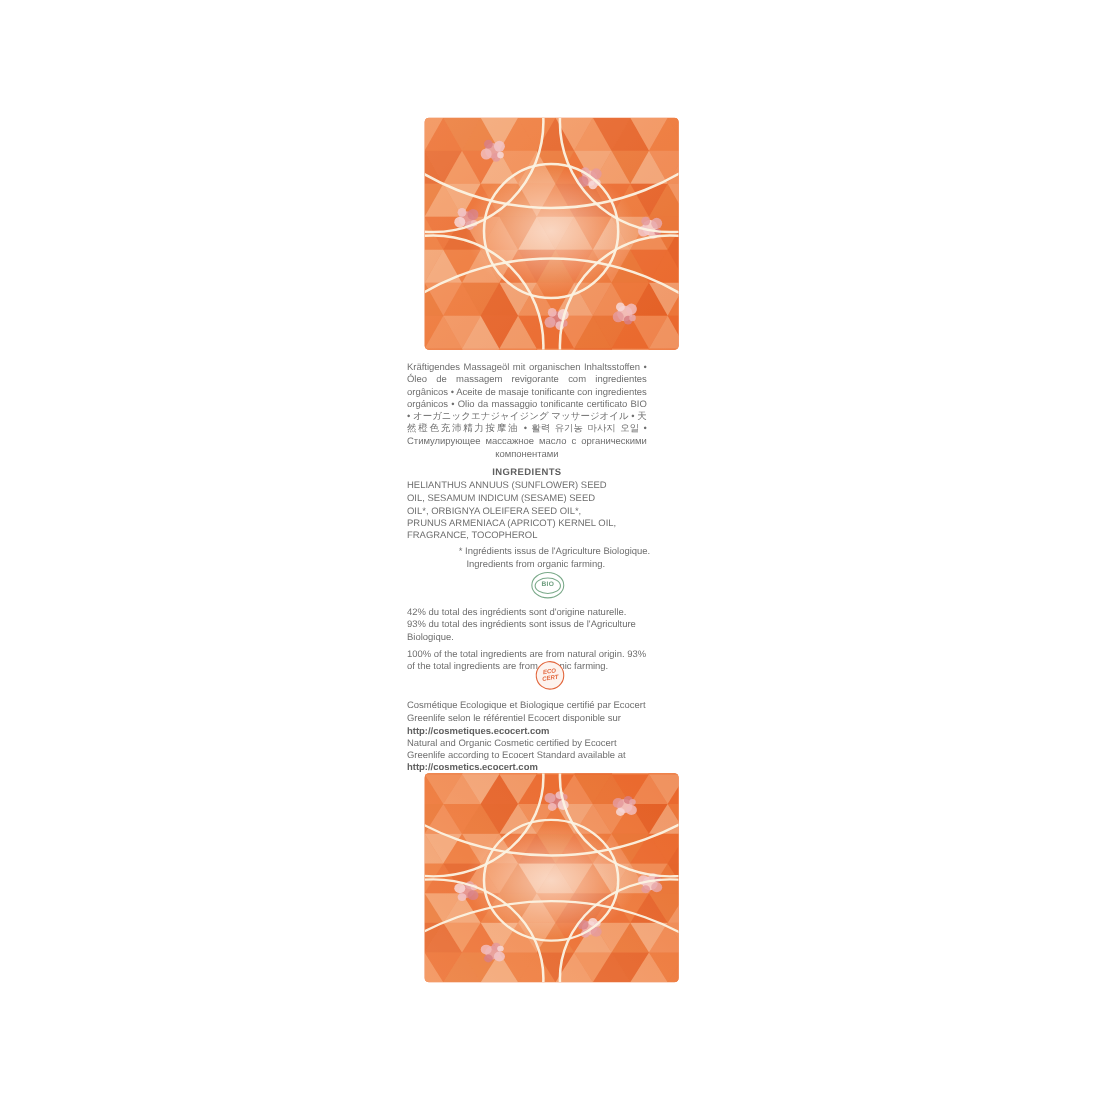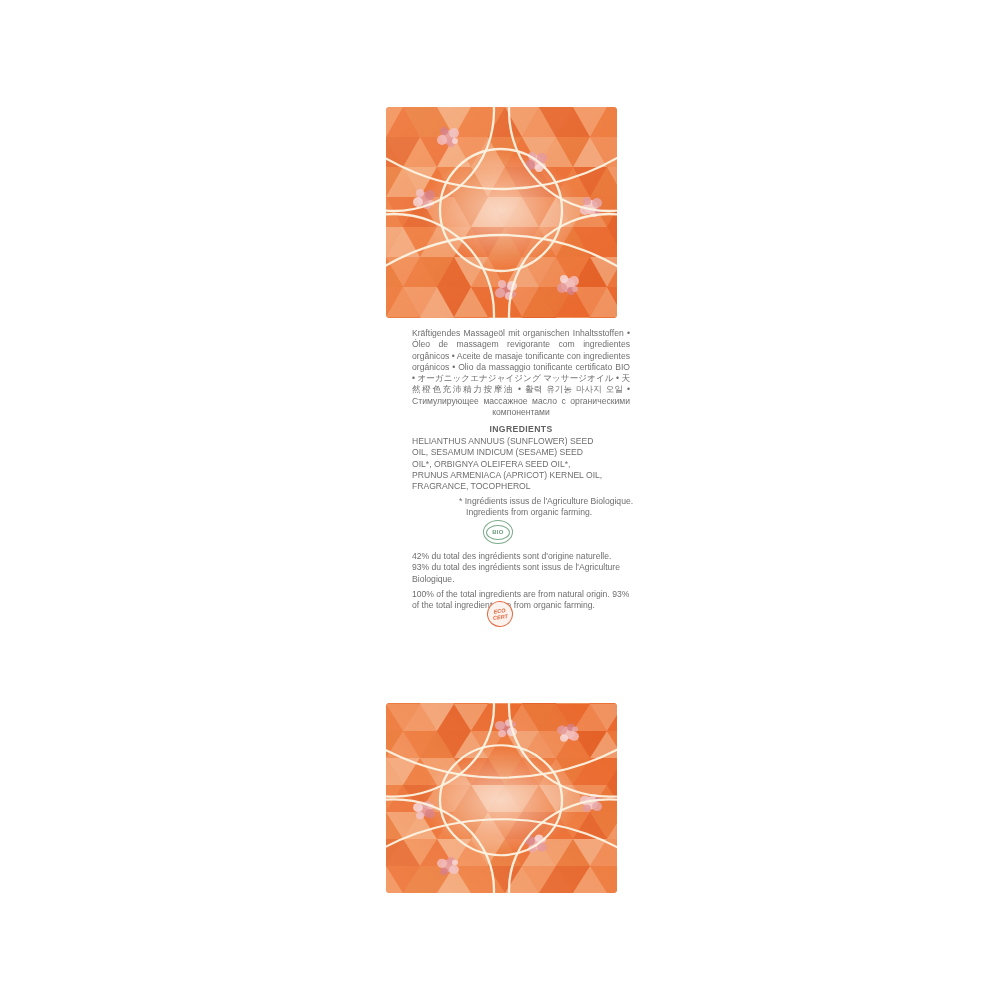--- a/index.html
+++ b/index.html
@@ -10,21 +10,21 @@
   .panel{position:absolute;left:386px;width:231px;}
 
   
   .pattern{height:211px;border-radius:4px;overflow:hidden;background:#ee7236;}
   .pattern svg{display:block;width:100%;height:100%;}
   #pattern-top{top:107px;}
   #pattern-bottom{top:703px;height:190px;}
   #pattern-bottom svg{transform:scaleY(-1);}
 
   
-  .txt{position:absolute;left:412px;width:218px;font-size:8.6px;line-height:11.3px;color:#6e6e6e;}
+  .txt{position:absolute;left:370px;width:218px;font-size:8.6px;line-height:11.3px;color:#6e6e6e;}
   .justify{text-align:justify;text-align-last:center;}
   .center{text-align:left;white-space:pre-line;}
   .left{text-align:left;}
   .pre{white-space:pre-line;}
   .bold{font-weight:bold;color:#5f5f5f;}
   .heading{font-weight:bold;letter-spacing:.4px;color:#5f5f5f;text-align:center;}
   .hang{padding-left:7px;text-indent:-7px;}
 
   
   .bio-logo{
@@ -308,20 +308,22 @@
   <div class="bio-inner">BIO</div>
 </div>
 
 <div class="txt left" style="top:551px;">42% du total des ingrédients sont d'origine naturelle. 93% du total des ingrédients sont issus de l'Agriculture Biologique.</div>
 <div class="txt left" style="top:589px;">100% of the total ingredients are from natural origin. 93% of the total ingredients are from organic farming.</div>
 
 <div class="eco-stamp">ECO
 CERT</div>
 
 <div class="txt left" style="top:636px;">
+  <div><span>Cosmétique Ecologique et Biologique certifié par Ecocert Greenlife selon le référentiel Ecocert disponible sur </span><span class="bold">http://cosmetiques.ecocert.com</span></div>
+  <div><span>Natural and Organic Cosmetic certified by Ecocert Greenlife according to Ecocert Standard available at </span><span class="bold">http://cosmetics.ecocert.com</span></div>
 </div>
 
 <div class="panel pattern" id="pattern-bottom">
     <svg xmlns="http://www.w3.org/2000/svg" viewBox="0 0 231 211" preserveAspectRatio="none">
     <defs>
       <linearGradient id="bg" x1="0" y1="0" x2="1" y2="1">
         <stop offset="0" stop-color="#F2925C"></stop>
           <stop offset="1" stop-color="#E9662A"></stop>
       </linearGradient>
       <radialGradient id="glow" cx="0.5" cy="0.5" r="0.5">

